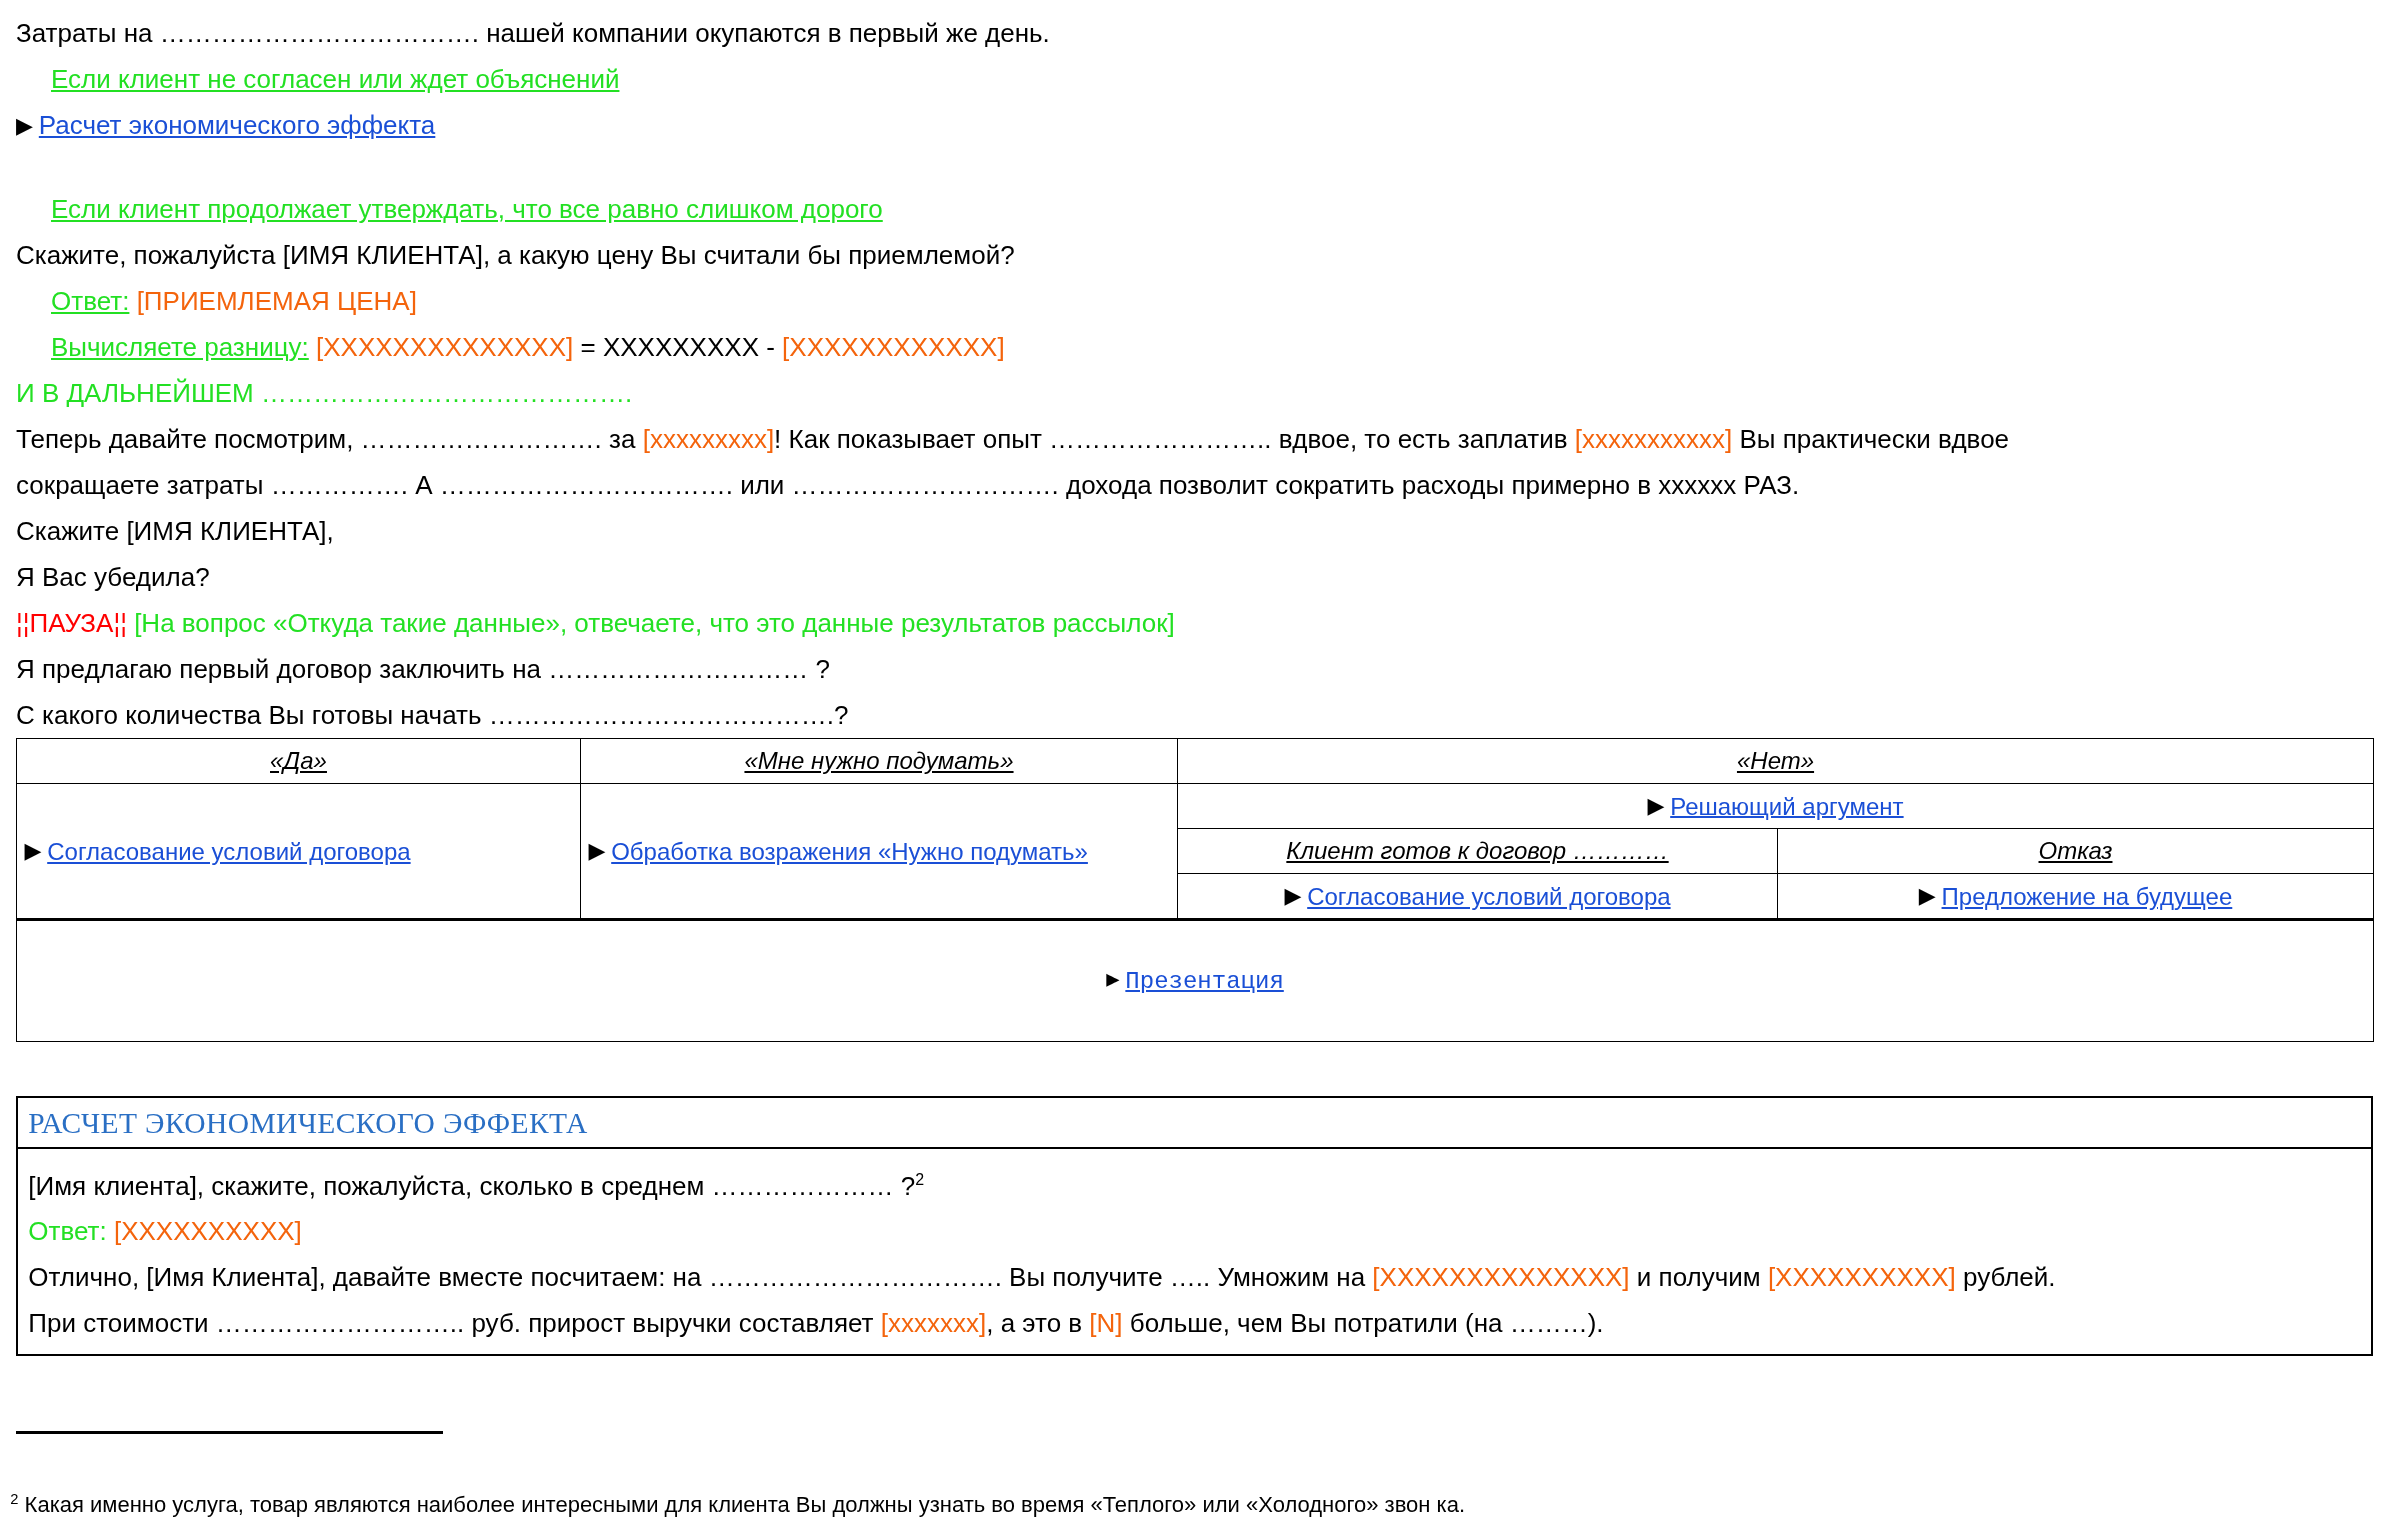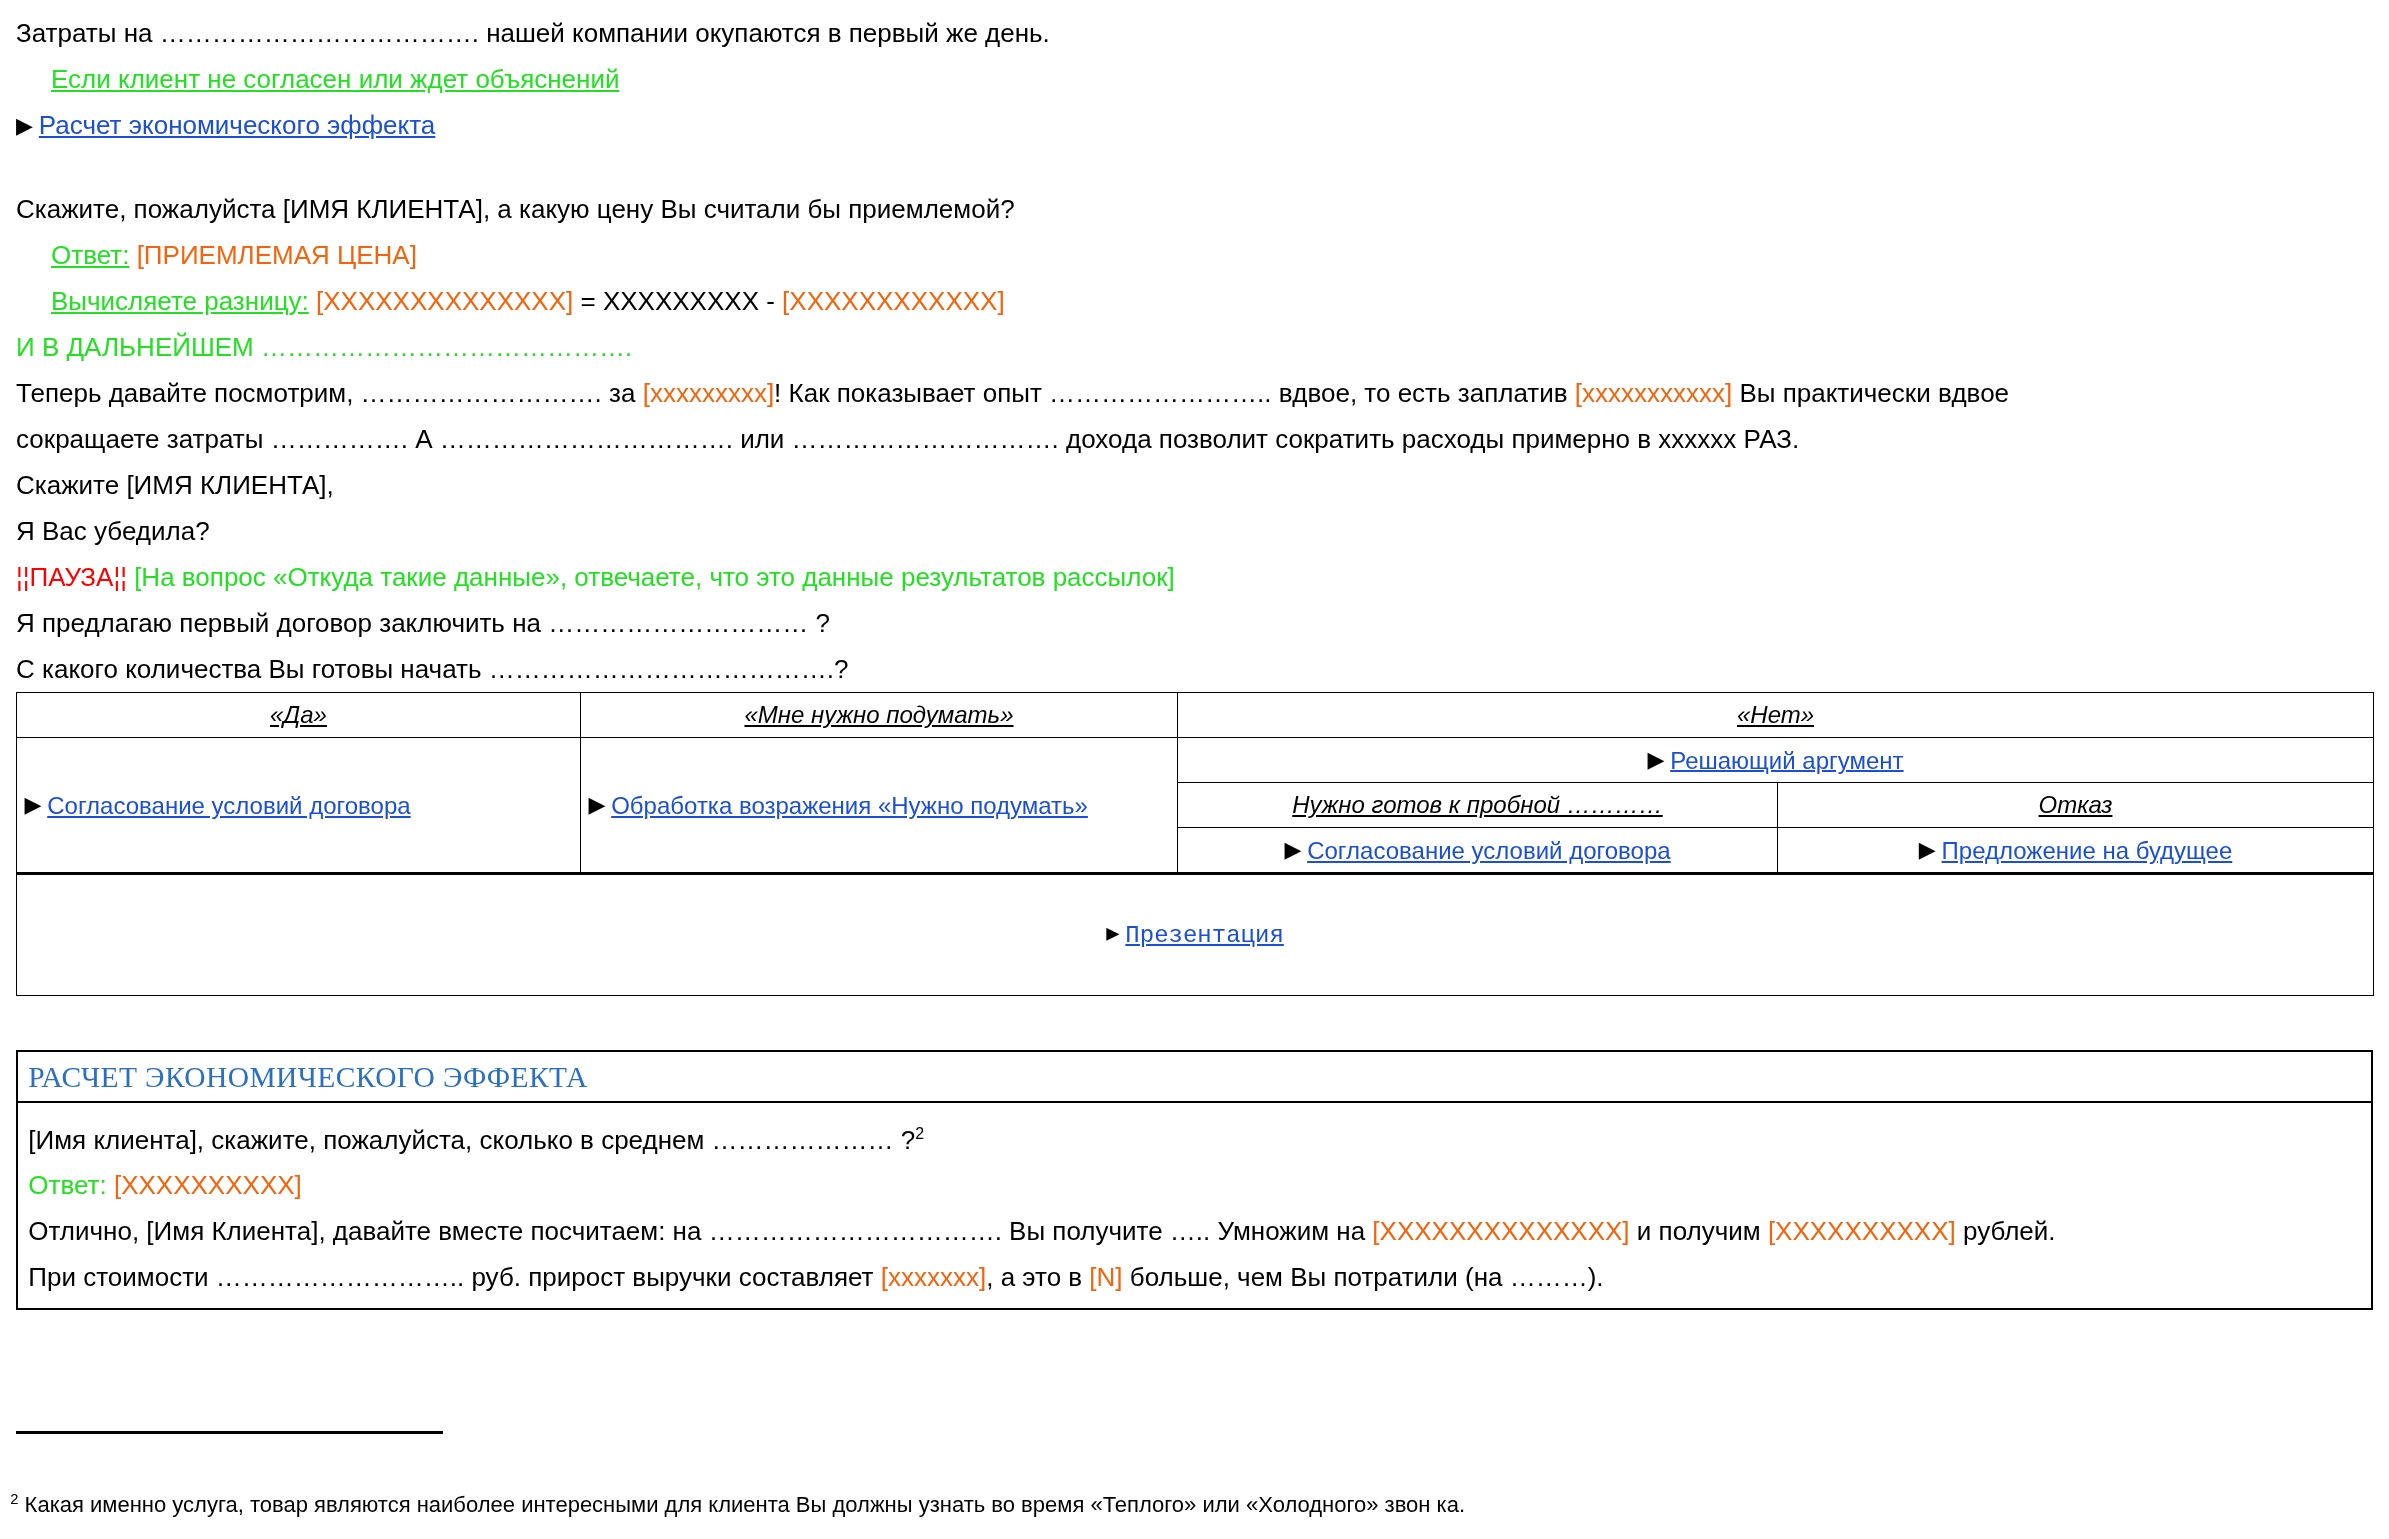--- a/index.html
+++ b/index.html
@@ -128,20 +128,23 @@
   <div class="line">
     <span class="green-u">Если клиент не согласен или ждет объяснений</span>
   </div>
 
   <div class="line">
     <span class="arrow">▶</span><span class="blue-link">Расчет экономического эффекта</span>
   </div>
 
   <div class="spacer-50"></div>
 
+  <div class="line">
+    <span class="green-u">Если клиент продолжает утверждать, что все равно слишком дорого</span>
+  </div>
 
   <div class="line">Скажите, пожалуйста [ИМЯ КЛИЕНТА], а какую цену Вы считали бы приемлемой?</div>
 
   <div class="line">
     <span class="green-u">Ответ:</span>
     <span class="orange">[ПРИЕМЛЕМАЯ ЦЕНА]</span>
   </div>
 
   <div class="line">
     <span class="green-u">Вычисляете разницу:</span>
@@ -198,21 +201,21 @@
         <td rowspan="3" class="branch-cell">
           <span class="arrow">▶</span><span class="blue-link">Обработка возражения «Нужно подумать»</span>
         </td>
         <td class="ctr" colspan="2">
           <span class="arrow">▶</span><span class="blue-link">Решающий аргумент</span>
         </td>
       </tr>
 
       <tr>
         <td class="hdr-cell">
-          <span class="u">Нужно готов к пробной …………</span>
+          <span class="u">Клиент готов к договор …………</span>
         </td>
         <td class="hdr-cell">
           <span class="u">Отказ</span>
         </td>
       </tr>
 
       <tr>
         <td class="ctr">
           <span class="arrow">▶</span><span class="blue-link">Согласование условий договора</span>
         </td>

